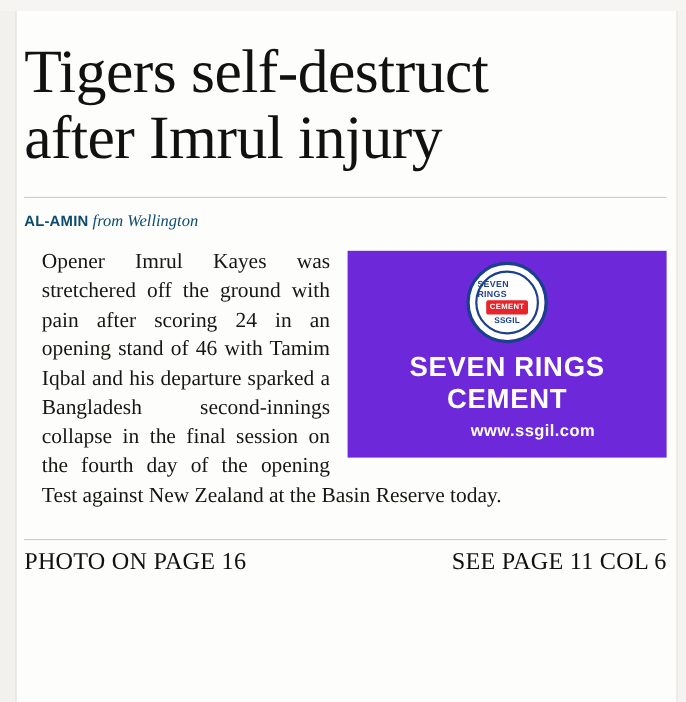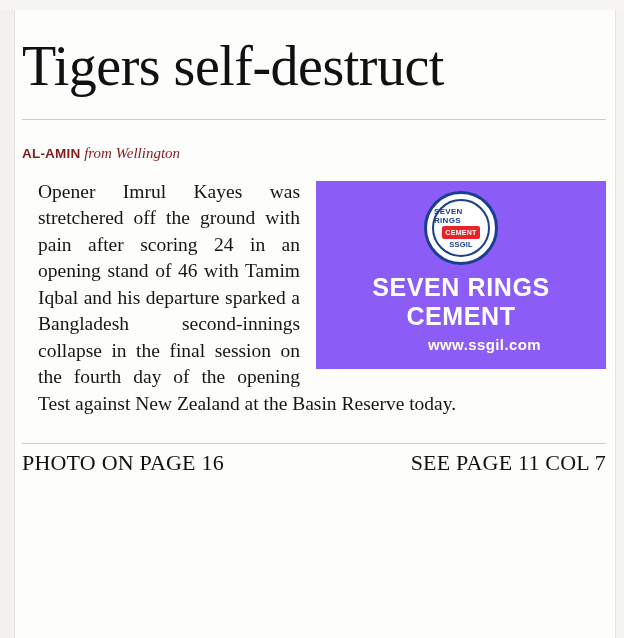--- a/index.html
+++ b/index.html
@@ -69,23 +69,23 @@
   .headline .line2 { margin-top: -2px; }
 
   .rule-under-headline {
     margin-top: 14px;
     border-top: 1px solid #cfcdc7;
     width: 584px;
   }
 
   
   .byline {
-    margin-top: 24px;
+    margin-top: 12px;
     font-size: 15px;
-    color: #7f1d1d;
+    color: #0c4a6e;
     line-height: 18px;
   }
   .byline .author {
     font-family: "Liberation Sans", sans-serif;
     font-weight: bold;
     font-size: 13.5px;
     letter-spacing: 0.2px;
   }
   .byline .from {
     font-style: italic;
@@ -97,21 +97,21 @@
   .body-wrap {
     position: relative;
     margin-top: 8px;
     width: 584px;
   }
 
   .advert {
     float: right;
     width: 290px;
     height: 188px;
-    background: #8b5cf6;
+    background: #6d28d9;
     margin: 2px 0 6px 16px;
     position: relative;
     overflow: hidden;
   }
   .advert .seal {
     position: absolute;
     left: 50%;
     transform: translateX(-50%);
     top: 10px;
     width: 74px;
@@ -231,20 +231,21 @@
 <div class="page">
 
   <div class="scan-edge-left"></div>
   <div class="scan-edge-right"></div>
   <div class="scan-edge-top"></div>
 
   <div class="content">
 
     <h1 class="headline">
       <span class="line line1">Tigers self-destruct</span>
+      <span class="line line2">after Imrul injury</span>
     </h1>
 
     <div class="rule-under-headline"></div>
 
     <div class="byline">
       <span class="author">AL-AMIN</span>
       <span class="from">from Wellington</span>
     </div>
 
     <div class="body-wrap">
@@ -270,17 +271,17 @@
         <p>Opener Imrul Kayes was stretchered off the ground with pain after scoring 24 in an opening stand of 46 with Tamim Iqbal and his departure sparked a Bangladesh second-innings collapse in the final session on the fourth day of the opening Test against New Zealand at the Basin Reserve today.</p>
       </div>
 
       <div style="clear:both"></div>
     </div>
 
     <div class="footer-rule"></div>
 
     <div class="footer">
       <span class="left">PHOTO ON PAGE 16</span>
-      <span class="right">SEE PAGE 11 COL 7</span>
+      <span class="right">SEE PAGE 11 COL 6</span>
     </div>
 
   </div>
 </div>
 
 </body></html>

